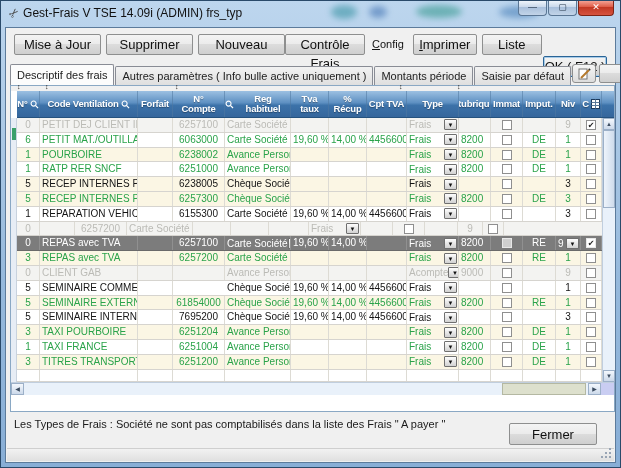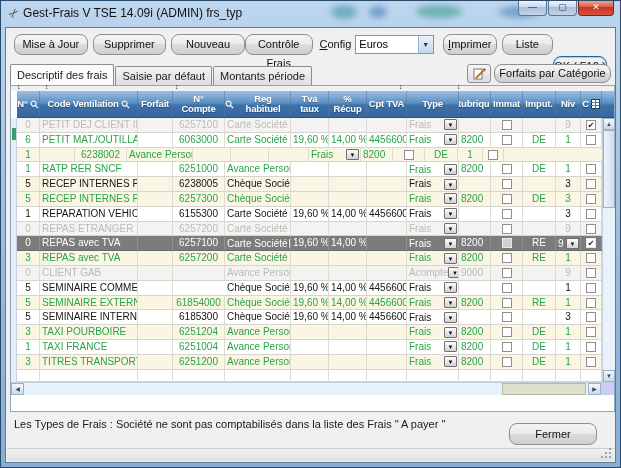--- a/index.html
+++ b/index.html
@@ -18,21 +18,21 @@
   .winbtn { width:29px; height:15px; border:1px solid #5a7694; border-top:none; border-radius:0 0 4px 4px;
     background:linear-gradient(#eef4fb,#c7d7ea 45%,#a9c0dc 46%,#c2d4e8); font-size:9px; line-height:13px;
     text-align:center; color:#25364a; margin-left:1px; cursor:default; }
   .winbtn.close { width:36px; background:linear-gradient(#f3a092,#dd5742 45%,#c23824 46%,#d65440); color:#fff; border-color:#7e2416; }
 
   
   .client { position:absolute; left:4px; right:4px; top:26px; bottom:4px; background:#f0f0f0; border:1px solid #5c7b9b; }
 
   
   .toolbar { position:absolute; left:8px; right:8px; top:5px; height:22px; display:flex; align-items:center; }
-  .btn { height:21px; border:1px solid #8e8f8f; border-radius:8px; font-size:11px; color:#111; text-align:center;
+  .btn { height:21px; border:1px solid #8e8f8f; border-radius:2px; font-size:13px; color:#111; text-align:center;
     background:linear-gradient(#f4f4f4,#ebebeb 48%,#dcdcdc 50%,#cfcfcf); line-height:19px; cursor:default; }
   .btn.default { border:1px solid #2a6496; box-shadow:0 0 0 1px #a8cce8 inset;margin-top:44px; }
   .lbl { font-size:11px; color:#111; }
   .mnemonic::first-letter { text-decoration:underline; }
   .select { height:19px; width:92px; border:1px solid #7a99b8; background:#fff; font-size:11px; display:flex;
     align-items:center; justify-content:space-between; padding-left:3px; }
   .select .sel-arrow { width:15px; height:17px; background:linear-gradient(#e8f1fa,#c2d8ee); border-left:1px solid #9ab4cc;
     font-size:7px; line-height:17px; text-align:center; color:#234; }
 
   
@@ -125,34 +125,31 @@
   </div>
 
   <div class="client">
 
     <div class="toolbar">
       <button class="btn" style="width:87px">Mise à Jour</button>
       <button class="btn" style="width:87px;margin-left:5px">Supprimer</button>
       <button class="btn" style="width:87px;margin-left:5px">Nouveau</button>
       <button class="btn" style="width:80px;">Contrôle Frais</button>
       <span class="lbl mnemonic" style="margin-left:7px">Config</span>
-      <div class="select" style="margin-left:4px">
-        <span>Euros</span>
-        <span class="sel-arrow">▼</span>
-      </div>
       <button class="btn mnemonic" style="width:64px;margin-left:9px">Imprimer</button>
       <button class="btn" style="width:60px;margin-left:5px">Liste</button>
       <button class="btn default" style="width:64px;margin-left:auto">OK ( F12 )</button>
     </div>
 
     <div class="tabrow">
       <div style="display:flex;align-items:flex-end">
           <div class="tab active">Descriptif des frais</div>
+          <div class="tab">Autres paramètres ( Info bulle active uniquement )</div>
+          <div class="tab">Montants période</div>
           <div class="tab">Saisie par défaut</div>
-          <div class="tab">Montants période</div>
         </div>
       <div class="tab-actions">
         <button class="icon-btn">
           <svg width="13" height="13" viewBox="0 0 13 13">
               <rect x="1" y="2" width="8" height="10" fill="#fff" stroke="#777" stroke-width="1"></rect>
               <line x1="3" y1="11" x2="11" y2="3" stroke="#b5792c" stroke-width="2"></line>
               <line x1="11" y1="3" x2="12" y2="2" stroke="#333" stroke-width="2"></line>
             </svg>
         </button>
         <button class="btn" style="width:117px;height:19px;line-height:17px">Forfaits par Catégorie</button>
@@ -268,20 +265,21 @@
                 <span class="dd">▼</span>
               </div>
               <div class="cell t-green" style="width: 32px; flex: 0 0 32px;">8200</div>
               <div class="cell cbcell t-green" style="width: 32px; flex: 0 0 32px;"><span class="cb"></span></div>
               <div class="cell al-c t-green" style="width: 33px; flex: 0 0 33px;">DE</div>
               <div class="cell al-c t-green" style="width: 25px; flex: 0 0 25px;">1</div>
               <div class="cell cbcell t-green" style="width: 21px; flex: 0 0 21px;"><span class="cb"></span></div>
             </div>
             <div class="grow cream">
               <div class="cell al-c t-green" style="width: 23px; flex: 0 0 23px;">1</div>
+              <div class="cell t-green" style="width: 98px; flex: 0 0 98px;">POURBOIRE</div>
               <div class="cell t-green" style="width: 35px; flex: 0 0 35px;"></div>
               <div class="cell al-c t-green" style="width: 52px; flex: 0 0 52px;">6238002</div>
               <div class="cell t-green" style="width: 66px; flex: 0 0 66px;">Avance Personr</div>
               <div class="cell al-r t-green" style="width: 38px; flex: 0 0 38px;"></div>
               <div class="cell al-r t-green" style="width: 38px; flex: 0 0 38px;"></div>
               <div class="cell t-green" style="width: 40px; flex: 0 0 40px;"></div>
               <div class="cell flexcell t-green" style="width: 52px; flex: 0 0 52px;">
                 <span>Frais</span>
                 <span class="dd">▼</span>
               </div>
@@ -362,21 +360,20 @@
                 <span class="dd">▼</span>
               </div>
               <div class="cell t-black" style="width: 32px; flex: 0 0 32px;"></div>
               <div class="cell cbcell t-black" style="width: 32px; flex: 0 0 32px;"><span class="cb"></span></div>
               <div class="cell al-c t-black" style="width: 33px; flex: 0 0 33px;"></div>
               <div class="cell al-c t-black" style="width: 25px; flex: 0 0 25px;">3</div>
               <div class="cell cbcell t-black" style="width: 21px; flex: 0 0 21px;"><span class="cb"></span></div>
             </div>
             <div class="grow graybg">
               <div class="cell al-c t-gray" style="width: 23px; flex: 0 0 23px;">0</div>
-              <div class="cell t-gray" style="width: 98px; flex: 0 0 98px;">REPAS ETRANGER</div>
               <div class="cell t-gray" style="width: 35px; flex: 0 0 35px;"></div>
               <div class="cell al-c t-gray" style="width: 52px; flex: 0 0 52px;">6257200</div>
               <div class="cell t-gray" style="width: 66px; flex: 0 0 66px;">Carte Société</div>
               <div class="cell al-r t-gray" style="width: 38px; flex: 0 0 38px;"></div>
               <div class="cell al-r t-gray" style="width: 38px; flex: 0 0 38px;"></div>
               <div class="cell t-gray" style="width: 40px; flex: 0 0 40px;"></div>
               <div class="cell flexcell t-gray" style="width: 52px; flex: 0 0 52px;">
                 <span>Frais</span>
                 <span class="dd">▼</span>
               </div>
@@ -484,21 +481,21 @@
               <div class="cell t-green" style="width: 32px; flex: 0 0 32px;">8200</div>
               <div class="cell cbcell t-green" style="width: 32px; flex: 0 0 32px;"><span class="cb"></span></div>
               <div class="cell al-c t-green" style="width: 33px; flex: 0 0 33px;">RE</div>
               <div class="cell al-c t-green" style="width: 25px; flex: 0 0 25px;">1</div>
               <div class="cell cbcell t-green" style="width: 21px; flex: 0 0 21px;"><span class="cb"></span></div>
             </div>
             <div class="grow">
               <div class="cell al-c t-black" style="width: 23px; flex: 0 0 23px;">5</div>
               <div class="cell t-black" style="width: 98px; flex: 0 0 98px;">SEMINAIRE INTERNE</div>
               <div class="cell t-black" style="width: 35px; flex: 0 0 35px;"></div>
-              <div class="cell al-c t-black" style="width: 52px; flex: 0 0 52px;">6185300</div>
+              <div class="cell al-c t-black" style="width: 52px; flex: 0 0 52px;">7695200</div>
               <div class="cell t-black" style="width: 66px; flex: 0 0 66px;">Chèque Société</div>
               <div class="cell al-r t-black" style="width: 38px; flex: 0 0 38px;">19,60 %</div>
               <div class="cell al-r t-black" style="width: 38px; flex: 0 0 38px;">14,00 %</div>
               <div class="cell t-black" style="width: 40px; flex: 0 0 40px;">4456600</div>
               <div class="cell flexcell t-black" style="width: 52px; flex: 0 0 52px;">
                 <span>Frais</span>
                 <span class="dd">▼</span>
               </div>
               <div class="cell t-black" style="width: 32px; flex: 0 0 32px;"></div>
               <div class="cell cbcell t-black" style="width: 32px; flex: 0 0 32px;"><span class="cb"></span></div>

